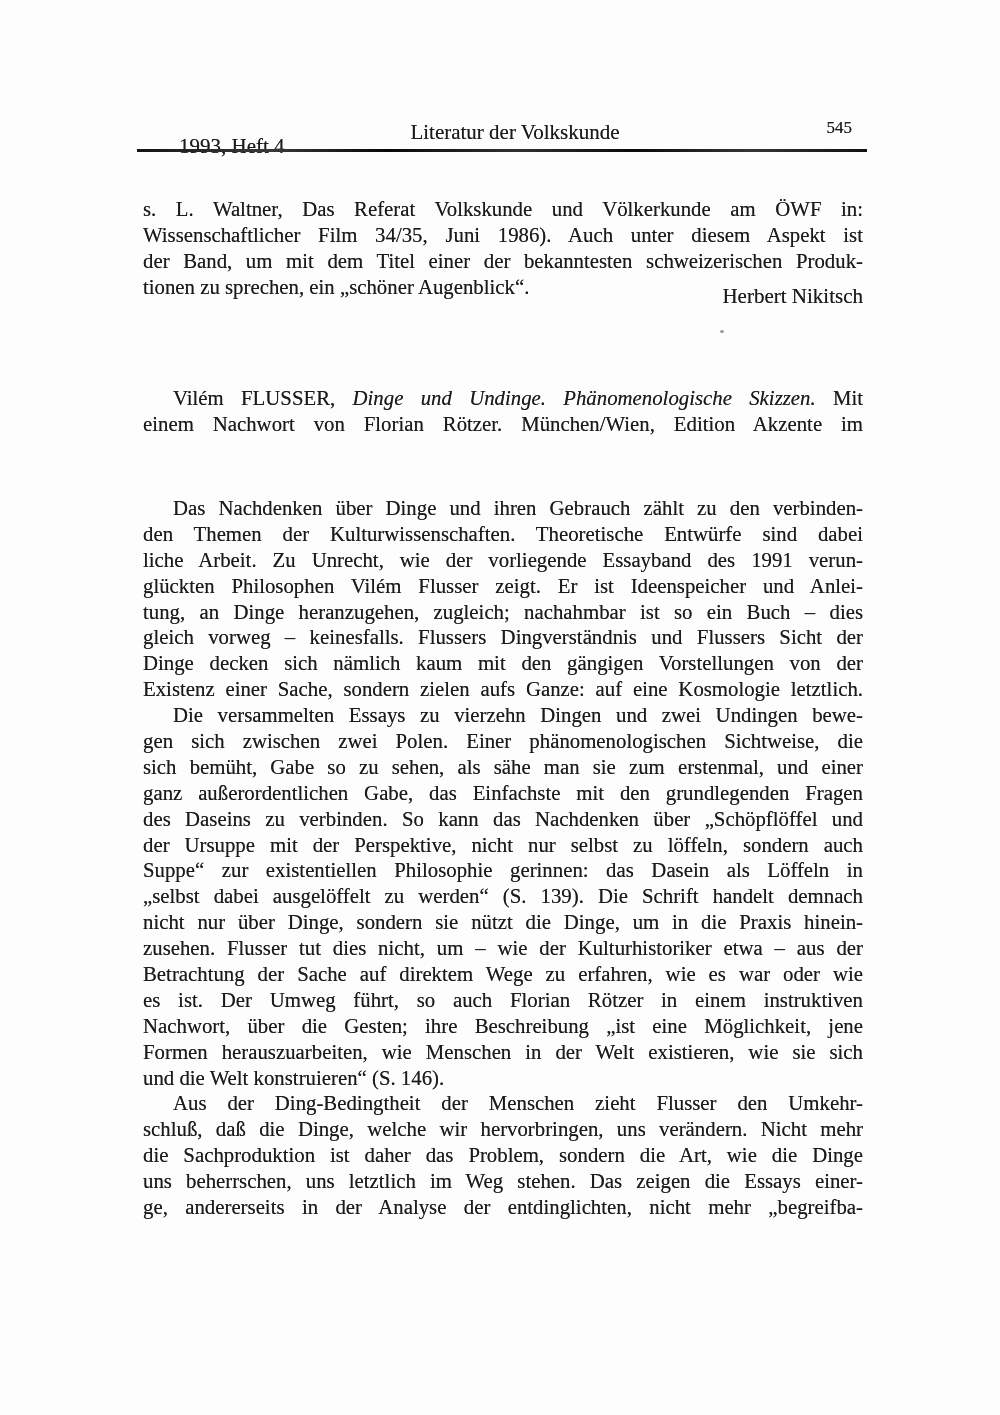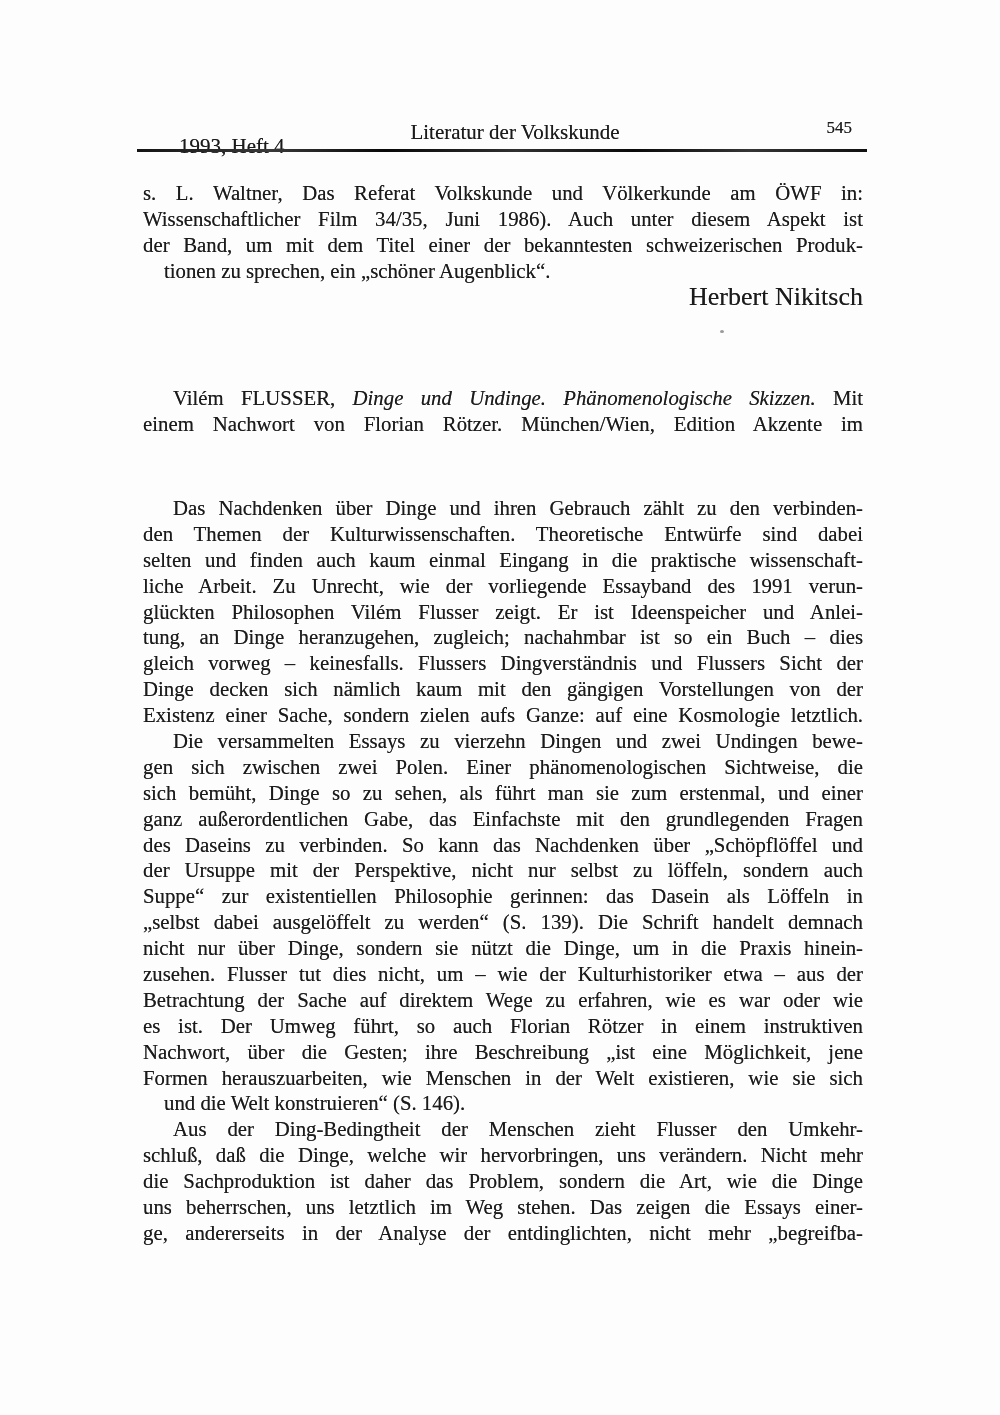--- a/index.html
+++ b/index.html
@@ -30,24 +30,24 @@
     background: linear-gradient(90deg, #141414 0%, #3a3a3a 18%, #080808 34%, #303030 52%, #0a0a0a 68%, #353535 84%, #101010 100%);
   }
   .line {
     height: 25.9px;
     line-height: 25.9px;
     font-size: 20.8px;
     text-align: justify;
     text-align-last: justify;
     white-space: nowrap;
   }
-  .line.flush { text-align: right; text-align-last: left; white-space: normal; margin-left: 21px; }
+  .line.flush { text-align: right; text-align-last: left; white-space: normal; }
   .line.indent { text-indent: 30px; }
-  .block-prev  { top: 180px; }
-  .signature   { top: 284px; text-align: right; font-size: 26px; line-height: 25.9px; }
+  .block-prev  { top: 196px; }
+  .signature   { top: 284px; text-align: right; font-size: 21px; line-height: 25.9px; }
   .citation    { top: 385px; }
   .review-body { top: 495px; }
   .italic { font-style: italic; }
   .speck {
     position: absolute;
     left: 720px; top: 330px;
     width: 4px; height: 3px;
     background: #9a9a9a;
     border-radius: 50%;
   }
@@ -81,32 +81,31 @@
     <div class="line indent">
       <span>Vilém FLUSSER, </span><span class="italic">Dinge und Undinge. Phänomenologische Skizzen.</span><span> Mit</span>
     </div>
     <div class="line">einem Nachwort von Florian Rötzer. München/Wien, Edition Akzente im</div>
   </div>
 
   <div class="textcol review-body" id="review-body">
       <div>
         <div class="line indent">Das Nachdenken über Dinge und ihren Gebrauch zählt zu den verbinden-</div>
         <div class="line">den Themen der Kulturwissenschaften. Theoretische Entwürfe sind dabei</div>
-        <div class="line">selten und finden auch kaum einmal Eingang in die praktische wissenschaft-</div>
         <div class="line">liche Arbeit. Zu Unrecht, wie der vorliegende Essayband des 1991 verun-</div>
         <div class="line">glückten Philosophen Vilém Flusser zeigt. Er ist Ideenspeicher und Anlei-</div>
         <div class="line">tung, an Dinge heranzugehen, zugleich; nachahmbar ist so ein Buch – dies</div>
         <div class="line">gleich vorweg – keinesfalls. Flussers Dingverständnis und Flussers Sicht der</div>
         <div class="line">Dinge decken sich nämlich kaum mit den gängigen Vorstellungen von der</div>
         <div class="line">Existenz einer Sache, sondern zielen aufs Ganze: auf eine Kosmologie letztlich.</div>
       </div>
       <div>
         <div class="line indent">Die versammelten Essays zu vierzehn Dingen und zwei Undingen bewe-</div>
         <div class="line">gen sich zwischen zwei Polen. Einer phänomenologischen Sichtweise, die</div>
-        <div class="line">sich bemüht, Dinge so zu sehen, als führt man sie zum erstenmal, und einer</div>
+        <div class="line">sich bemüht, Gabe so zu sehen, als sähe man sie zum erstenmal, und einer</div>
         <div class="line">ganz außerordentlichen Gabe, das Einfachste mit den grundlegenden Fragen</div>
         <div class="line">des Daseins zu verbinden. So kann das Nachdenken über „Schöpflöffel und</div>
         <div class="line">der Ursuppe mit der Perspektive, nicht nur selbst zu löffeln, sondern auch</div>
         <div class="line">Suppe“ zur existentiellen Philosophie gerinnen: das Dasein als Löffeln in</div>
         <div class="line">„selbst dabei ausgelöffelt zu werden“ (S. 139). Die Schrift handelt demnach</div>
         <div class="line">nicht nur über Dinge, sondern sie nützt die Dinge, um in die Praxis hinein-</div>
         <div class="line">zusehen. Flusser tut dies nicht, um – wie der Kulturhistoriker etwa – aus der</div>
         <div class="line">Betrachtung der Sache auf direktem Wege zu erfahren, wie es war oder wie</div>
         <div class="line">es ist. Der Umweg führt, so auch Florian Rötzer in einem instruktiven</div>
         <div class="line">Nachwort, über die Gesten; ihre Beschreibung „ist eine Möglichkeit, jene</div>

